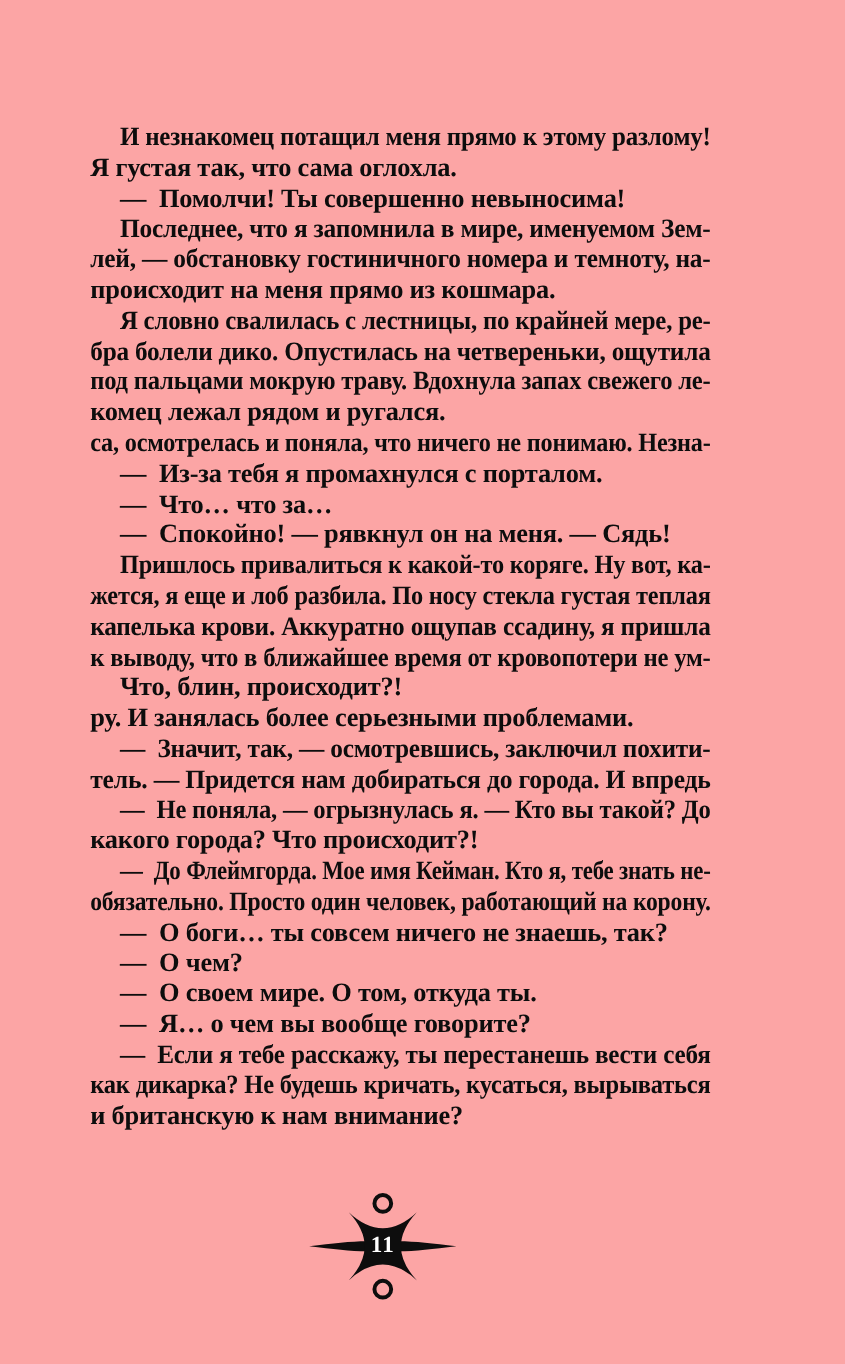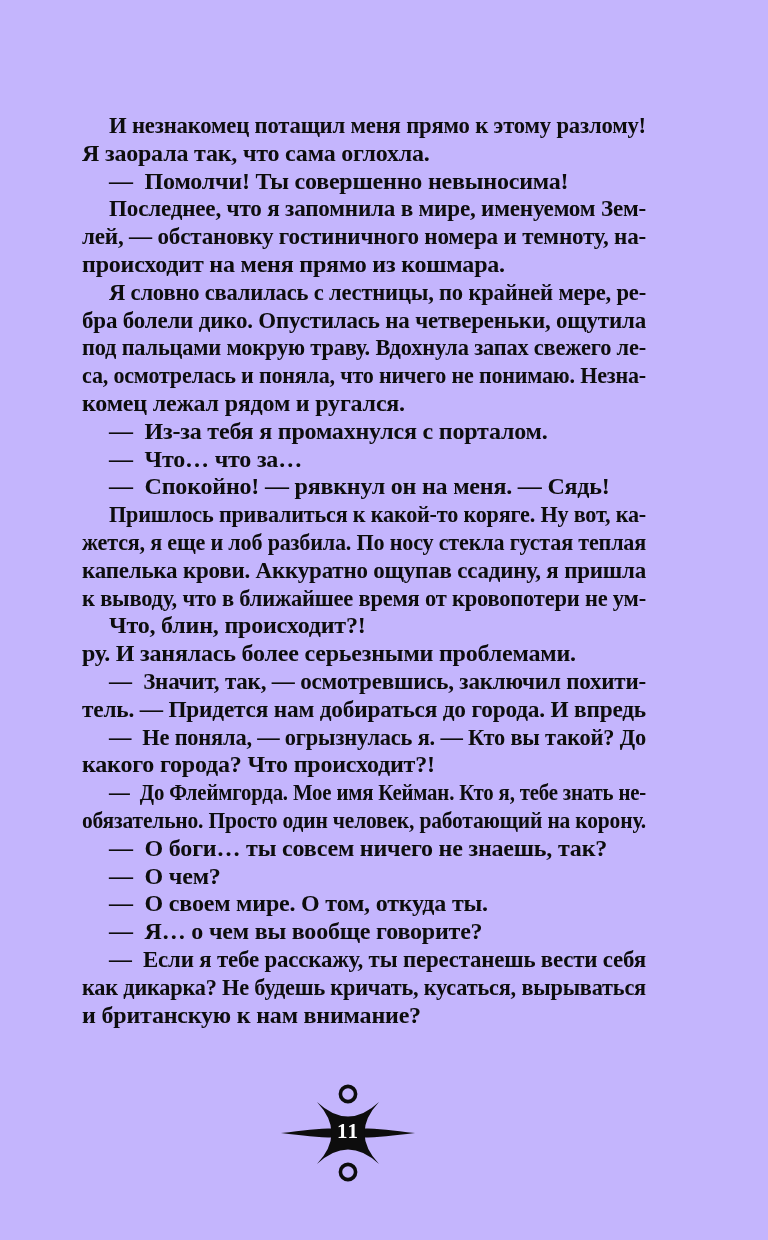--- a/index.html
+++ b/index.html
@@ -4,21 +4,21 @@
 <style>
   html, body {
     margin: 0;
     padding: 0;
     background: #ffffff;
   }
   .page {
     position: relative;
     width: 768px;
     height: 1240px;
-    background: #c4b5fd;
+    background: #fca5a5;
     overflow: hidden;
     font-family: "Liberation Serif", "DejaVu Serif", serif;
   }
   .textblock {
     position: absolute;
     left: 82px;
     top: 112px;
     width: 564px;
   }
   .line {
@@ -46,30 +46,30 @@
     height: 102px;
   }
 </style>
 </head>
 <body>
 
 <div class="page">
 
   <div class="textblock">
       <div class="line indent"><span style="transform: scaleX(0.945475);">И незнакомец потащил меня прямо к этому разлому!</span></div>
-      <div class="line"><span>Я заорала так, что сама оглохла.</span></div>
+      <div class="line"><span>Я густая так, что сама оглохла.</span></div>
       <div class="line indent"><span>— Помолчи! Ты совершенно невыносима!</span></div>
       <div class="line indent"><span style="transform: scaleX(0.962285);">Последнее, что я запомнила в мире, именуемом Зем-</span></div>
       <div class="line"><span style="transform: scaleX(0.961483);">лей, — обстановку гостиничного номера и темноту, на-</span></div>
       <div class="line"><span>происходит на меня прямо из кошмара.</span></div>
       <div class="line indent"><span style="transform: scaleX(0.940069);">Я словно свалилась с лестницы, по крайней мере, ре-</span></div>
       <div class="line"><span style="transform: scaleX(0.95725);">бра болели дико. Опустилась на четвереньки, ощутила</span></div>
       <div class="line"><span style="transform: scaleX(0.933002);">под пальцами мокрую траву. Вдохнула запах свежего ле-</span></div>
+      <div class="line"><span>комец лежал рядом и ругался.</span></div>
       <div class="line"><span style="transform: scaleX(0.919198);">са, осмотрелась и поняла, что ничего не понимаю. Незна-</span></div>
-      <div class="line"><span>комец лежал рядом и ругался.</span></div>
       <div class="line indent"><span>— Из-за тебя я промахнулся с порталом.</span></div>
       <div class="line indent"><span>— Что… что за…</span></div>
       <div class="line indent"><span>— Спокойно! — рявкнул он на меня. — Сядь!</span></div>
       <div class="line indent"><span style="transform: scaleX(0.922557);">Пришлось привалиться к какой-то коряге. Ну вот, ка-</span></div>
       <div class="line"><span style="transform: scaleX(0.921263);">жется, я еще и лоб разбила. По носу стекла густая теплая</span></div>
       <div class="line"><span style="transform: scaleX(0.956946);">капелька крови. Аккуратно ощупав ссадину, я пришла</span></div>
       <div class="line"><span style="transform: scaleX(0.935299);">к выводу, что в ближайшее время от кровопотери не ум-</span></div>
       <div class="line indent"><span>Что, блин, происходит?!</span></div>
       <div class="line"><span>ру. И занялась более серьезными проблемами.</span></div>
       <div class="line indent"><span style="transform: scaleX(0.958741);">— Значит, так, — осмотревшись, заключил похити-</span></div>

